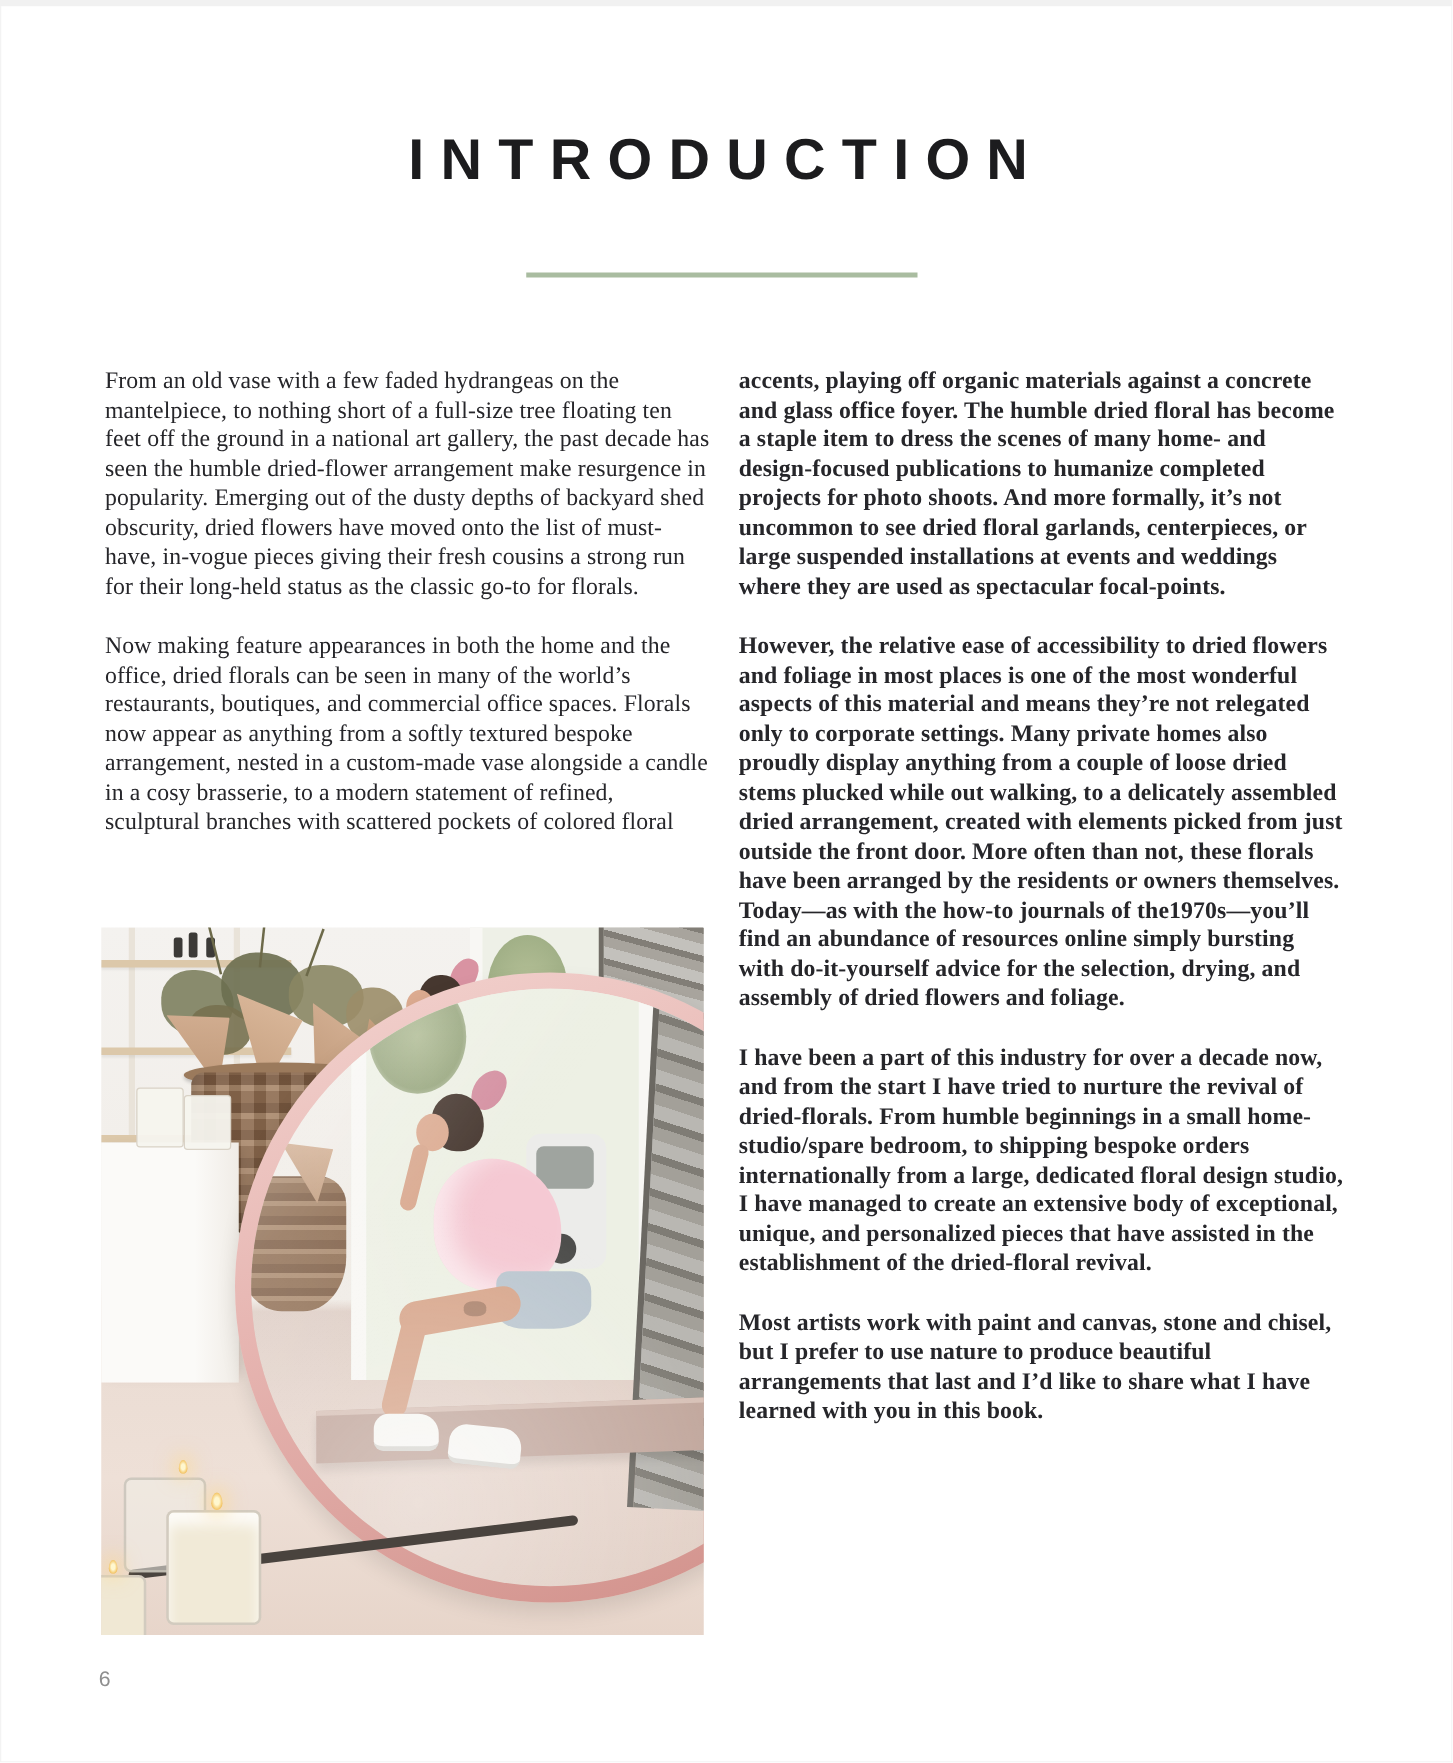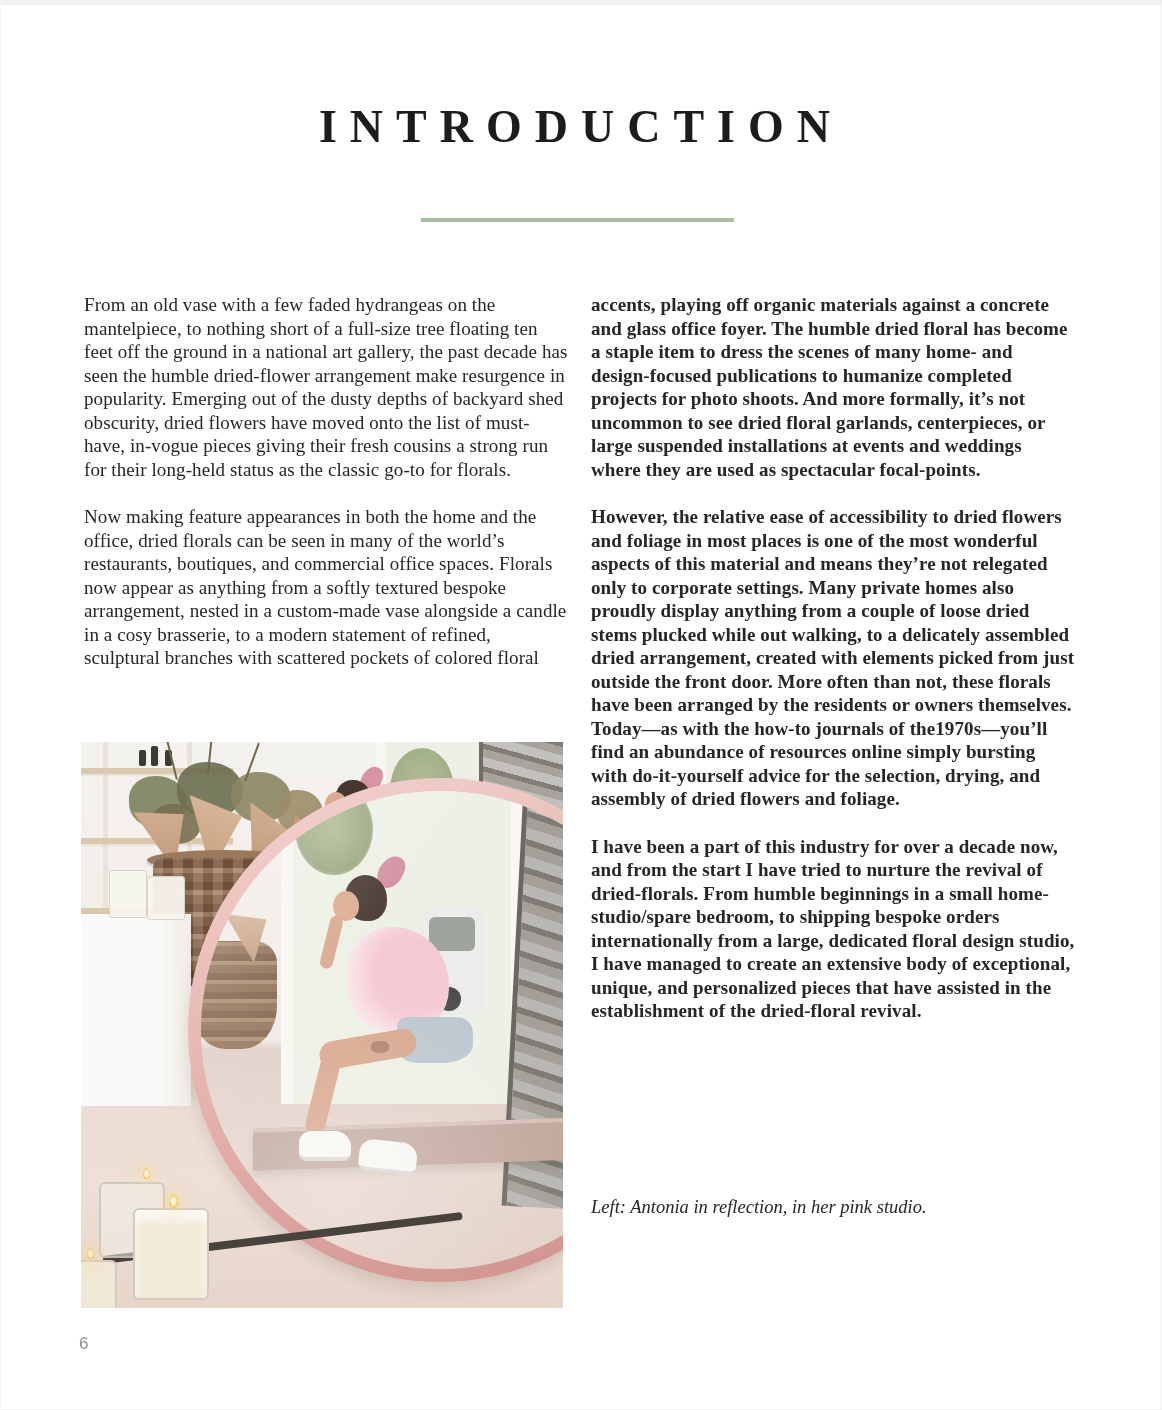--- a/index.html
+++ b/index.html
@@ -4,21 +4,21 @@
 <style>
   html,body{margin:0;padding:0;background:#ffffff;}
   .page{
     position:relative; width:1162px; height:1410px; background:#ffffff;
     font-family:"Liberation Serif", serif; color:#26262a; overflow:hidden;
     box-shadow: inset 0 0 0 1px #f3f3f3;
   }
   .scan-top{position:absolute;top:0;left:0;width:100%;height:5px;background:#f1f1f1;}
   .title{
     position:absolute; top:104px; left:0; width:100%; margin:0;
-    text-align:center; font-family:Liberation Serif, serif;
+    text-align:center; font-family:Liberation Sans, sans-serif;
     font-weight:700; font-size:46px; letter-spacing:13px; line-height:1;
     color:#1c1c1e;
   }
   .divider{position:absolute; top:218px; left:421px; width:313px; height:4px;
     background:var(--divider-green,#a9bca0);}
   .col{position:absolute; width:484px; font-size:19px; line-height:23.5px; letter-spacing:0.1px;}
   .col p{margin:0 0 24px 0;}
   .col-left{left:84px; top:293px;}
   .col-right{left:591px; top:293px;font-weight:bold;}
   .caption{position:absolute; left:591px; width:484px; margin:0;
@@ -147,20 +147,21 @@
 
   <div class="col col-left">
     <p>From an old vase with a few faded hydrangeas on the mantelpiece, to nothing short of a full-size tree floating ten feet off the ground in a national art gallery, the past decade has seen the humble dried-flower arrangement make resurgence in popularity. Emerging out of the dusty depths of backyard shed obscurity, dried flowers have moved onto the list of must-have, in-vogue pieces giving their fresh cousins a strong run for their long-held status as the classic go-to for florals.</p>
     <p>Now making feature appearances in both the home and the office, dried florals can be seen in many of the world’s restaurants, boutiques, and commercial office spaces. Florals now appear as anything from a softly textured bespoke arrangement, nested in a custom-made vase alongside a candle in a cosy brasserie, to a modern statement of refined, sculptural branches with scattered pockets of colored floral</p>
   </div>
 
   <div class="col col-right">
     <p>accents, playing off organic materials against a concrete and glass office foyer. The humble dried floral has become a staple item to dress the scenes of many home- and design-focused publications to humanize completed projects for photo shoots. And more formally, it’s not uncommon to see dried floral garlands, centerpieces, or large suspended installations at events and weddings where they are used as spectacular focal-points.</p>
     <p>However, the relative ease of accessibility to dried flowers and foliage in most places is one of the most wonderful aspects of this material and means they’re not relegated only to corporate settings. Many private homes also proudly display anything from a couple of loose dried stems plucked while out walking, to a delicately assembled dried arrangement, created with elements picked from just outside the front door. More often than not, these florals have been arranged by the residents or owners themselves. Today—as with the how-to journals of the1970s—you’ll find an abundance of resources online simply bursting with do-it-yourself advice for the selection, drying, and assembly of dried flowers and foliage.</p>
     <p>I have been a part of this industry for over a decade now, and from the start I have tried to nurture the revival of dried-florals. From humble beginnings in a small home-studio/spare bedroom, to shipping bespoke orders internationally from a large, dedicated floral design studio, I have managed to create an extensive body of exceptional, unique, and personalized pieces that have assisted in the establishment of the dried-floral revival.</p>
+    <p>Most artists work with paint and canvas, stone and chisel, but I prefer to use nature to produce beautiful arrangements that last and I’d like to share what I have learned with you in this book.</p>
   </div>
 
   <figure class="photo">
 
     <div class="shelf-post post-1"></div>
     <div class="shelf-post post-2"></div>
     <div class="shelf-board board-1"></div>
     <div class="shelf-board board-2"></div>
     <div class="shelf-board board-3"></div>
     <div class="bottle bottle-1"></div>
@@ -232,16 +233,15 @@
 
     <div class="stand-rod"></div>
     <div class="floor-candle fc-glass"></div>
     <div class="floor-candle fc-lit"></div>
     <div class="floor-candle fc-corner"></div>
     <div class="flame flame-1"></div>
     <div class="flame flame-2"></div>
     <div class="flame flame-3"></div>
   </figure>
 
-  <p class="caption caption-1">Left: Antonia in reflection, in her pink studio.</p>
 
   <div class="page-number">6</div>
 </div>
 
 </body></html>

